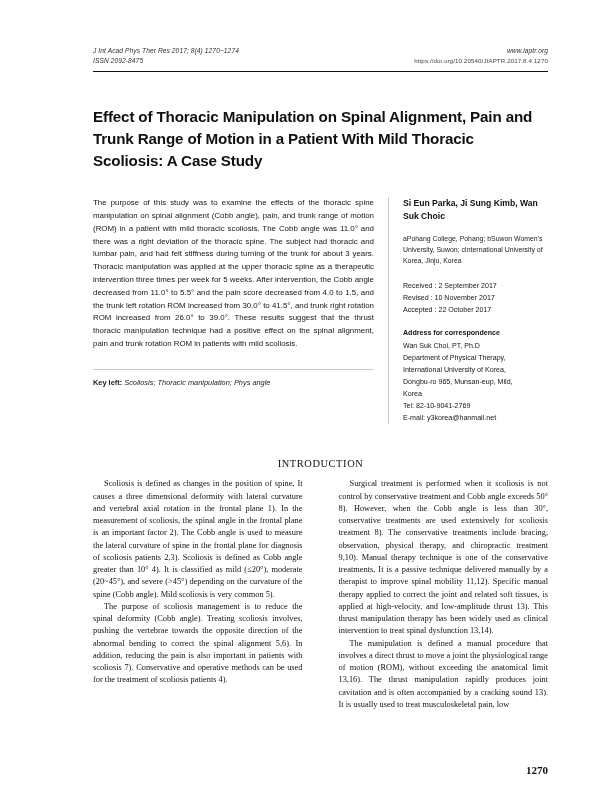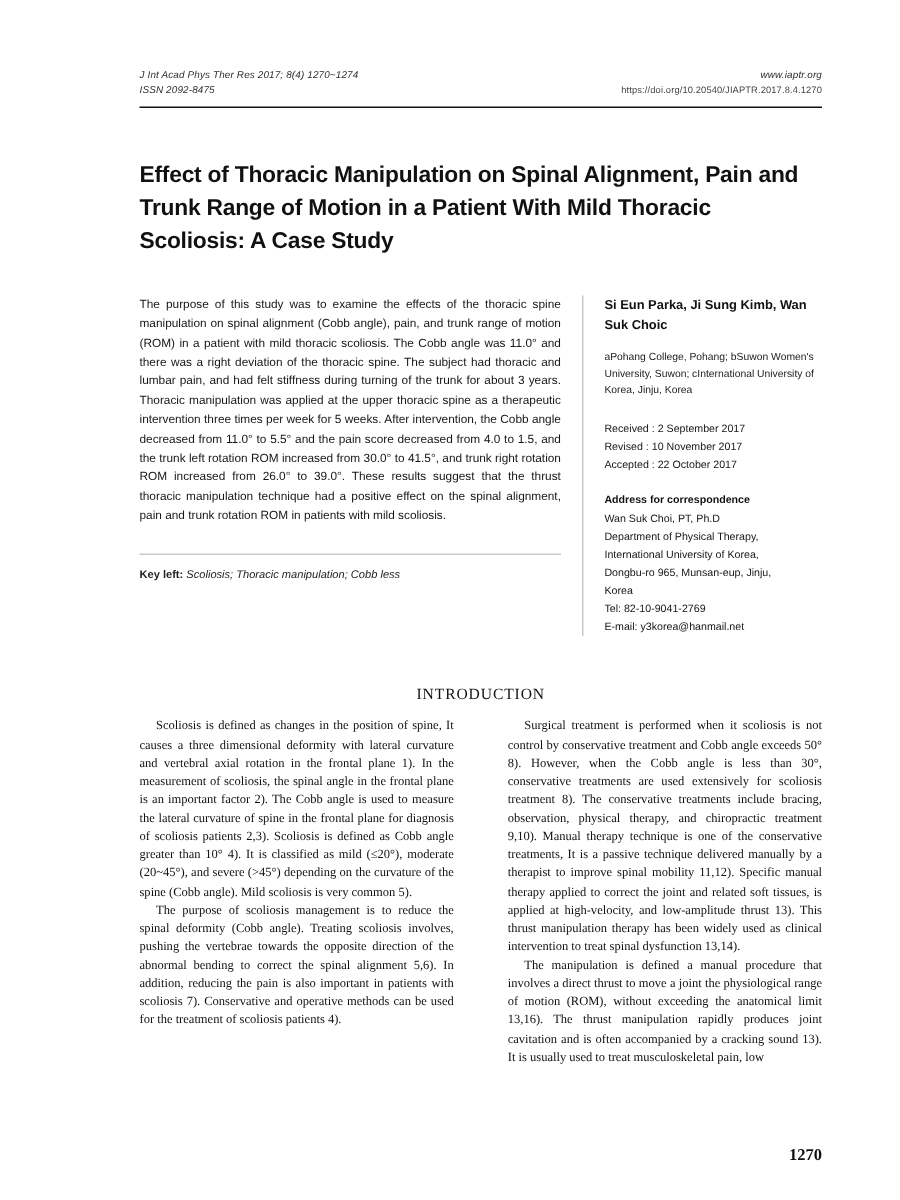--- a/index.html
+++ b/index.html
@@ -201,37 +201,37 @@
 
     <div class="title-block">
       <h1 class="article-title">Effect of Thoracic Manipulation on Spinal Alignment, Pain and Trunk Range of Motion in a Patient With Mild Thoracic Scoliosis: A Case Study</h1>
     </div>
 
     <div class="abstract-zone">
       <div class="abstract-col">
         <p class="abstract">The purpose of this study was to examine the effects of the thoracic spine manipulation on spinal alignment (Cobb angle), pain, and trunk range of motion (ROM) in a patient with mild thoracic scoliosis. The Cobb angle was 11.0° and there was a right deviation of the thoracic spine. The subject had thoracic and lumbar pain, and had felt stiffness during turning of the trunk for about 3 years. Thoracic manipulation was applied at the upper thoracic spine as a therapeutic intervention three times per week for 5 weeks. After intervention, the Cobb angle decreased from 11.0° to 5.5° and the pain score decreased from 4.0 to 1.5, and the trunk left rotation ROM increased from 30.0° to 41.5°, and trunk right rotation ROM increased from 26.0° to 39.0°. These results suggest that the thrust thoracic manipulation technique had a positive effect on the spinal alignment, pain and trunk rotation ROM in patients with mild scoliosis.</p>
         <div class="keywords-wrap">
           <span class="kw-label">Key left:</span>
-          <span class="kw-val">Scoliosis; Thoracic manipulation; Cobb less</span>
+          <span class="kw-val">Scoliosis; Thoracic manipulation; Phys angle</span>
         </div>
       </div>
       <div class="meta-col">
         <p class="authors">Si Eun Parka, Ji Sung Kimb, Wan Suk Choic</p>
         <p class="affil">aPohang College, Pohang; bSuwon Women's University, Suwon; cInternational University of Korea, Jinju, Korea</p>
         <div class="dates">
           <div>Received : 2 September 2017</div>
           <div>Revised : 10 November 2017</div>
           <div>Accepted : 22 October 2017</div>
         </div>
         <p class="corr-title">Address for correspondence</p>
         <div class="corr-body">
           <div>Wan Suk Choi, PT, Ph.D</div>
           <div>Department of Physical Therapy,</div>
           <div>International University of Korea,</div>
-          <div>Dongbu-ro 965, Munsan-eup, Jinju,</div>
+          <div>Dongbu-ro 965, Munsan-eup, Mild,</div>
           <div>Korea</div>
           <div>Tel: 82-10-9041-2769</div>
           <div>E-mail: y3korea@hanmail.net</div>
         </div>
       </div>
     </div>
 
     <div class="section-head">INTRODUCTION</div>
 
     <div class="body-cols">

